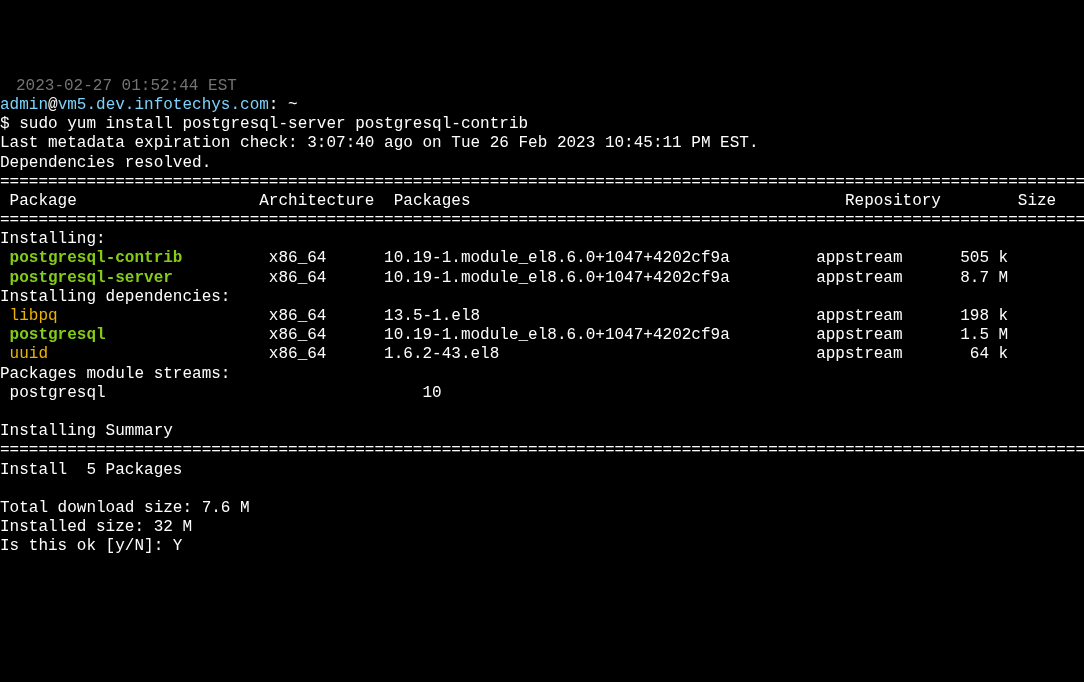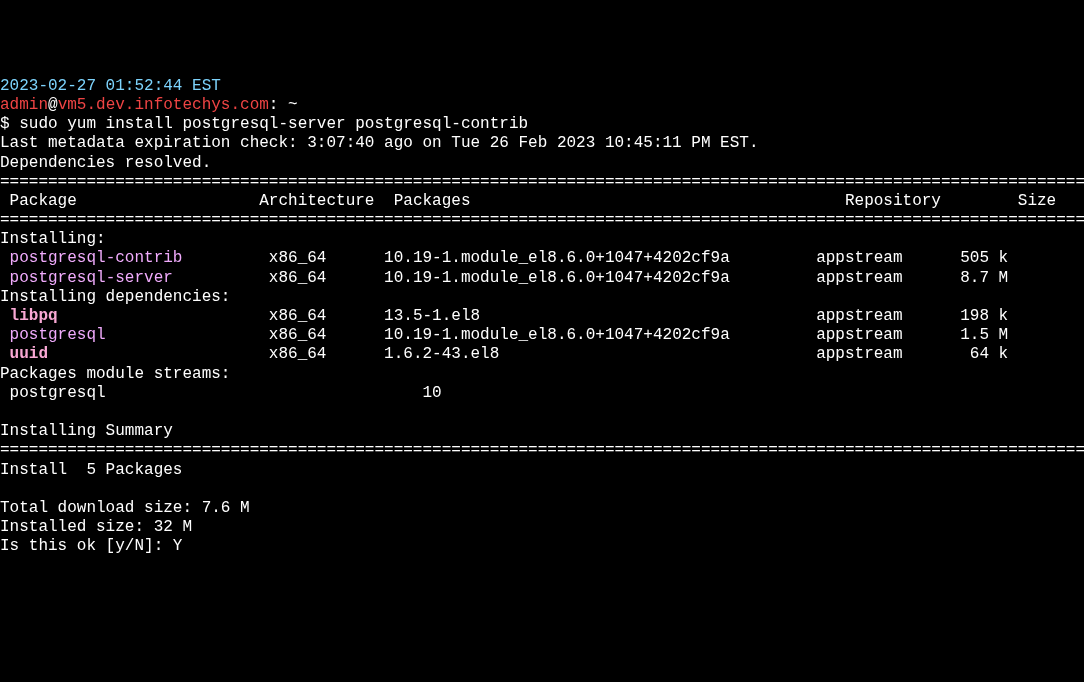--- a/index.html
+++ b/index.html
@@ -12,25 +12,25 @@
       color: #fff;
       font-family: "Courier New", Courier, monospace;
       font-size: 16px;
       line-height: 1.2;
       white-space: pre;
       width: 1084px;
       height: 682px;
       overflow: hidden;
       padding: 0;
     }
-    .gray { color: #7dd3fc; }
-    .cyan { color: #ef4444; text-align: right; }
+    .gray { color: #737373; margin-left: 16px; }
+    .cyan { color: #7dd3fc; text-align: right; }
     .white { color: #fff; }
-    .green-bold { color: #f0abfc; font-weight: normal; }
-    .cyan-bold { color: #f9a8d4; font-weight: bold; }
+    .green-bold { color: #84cc16; font-weight: bold; }
+    .cyan-bold { color: #eab308; font-weight: normal; }
   </style>
 </head>
 <body>
 
 
 
 <div><span class="gray">2023-02-27 01:52:44 EST</span>
 <span class="cyan">admin</span><span class="white">@</span><span class="cyan">vm5.dev.infotechys.com</span><span class="white">: ~</span>
 <span class="white">$ sudo yum install postgresql-server postgresql-contrib</span>
 <span class="white">Last metadata expiration check: 3:07:40 ago on Tue 26 Feb 2023 10:45:11 PM EST.</span>

